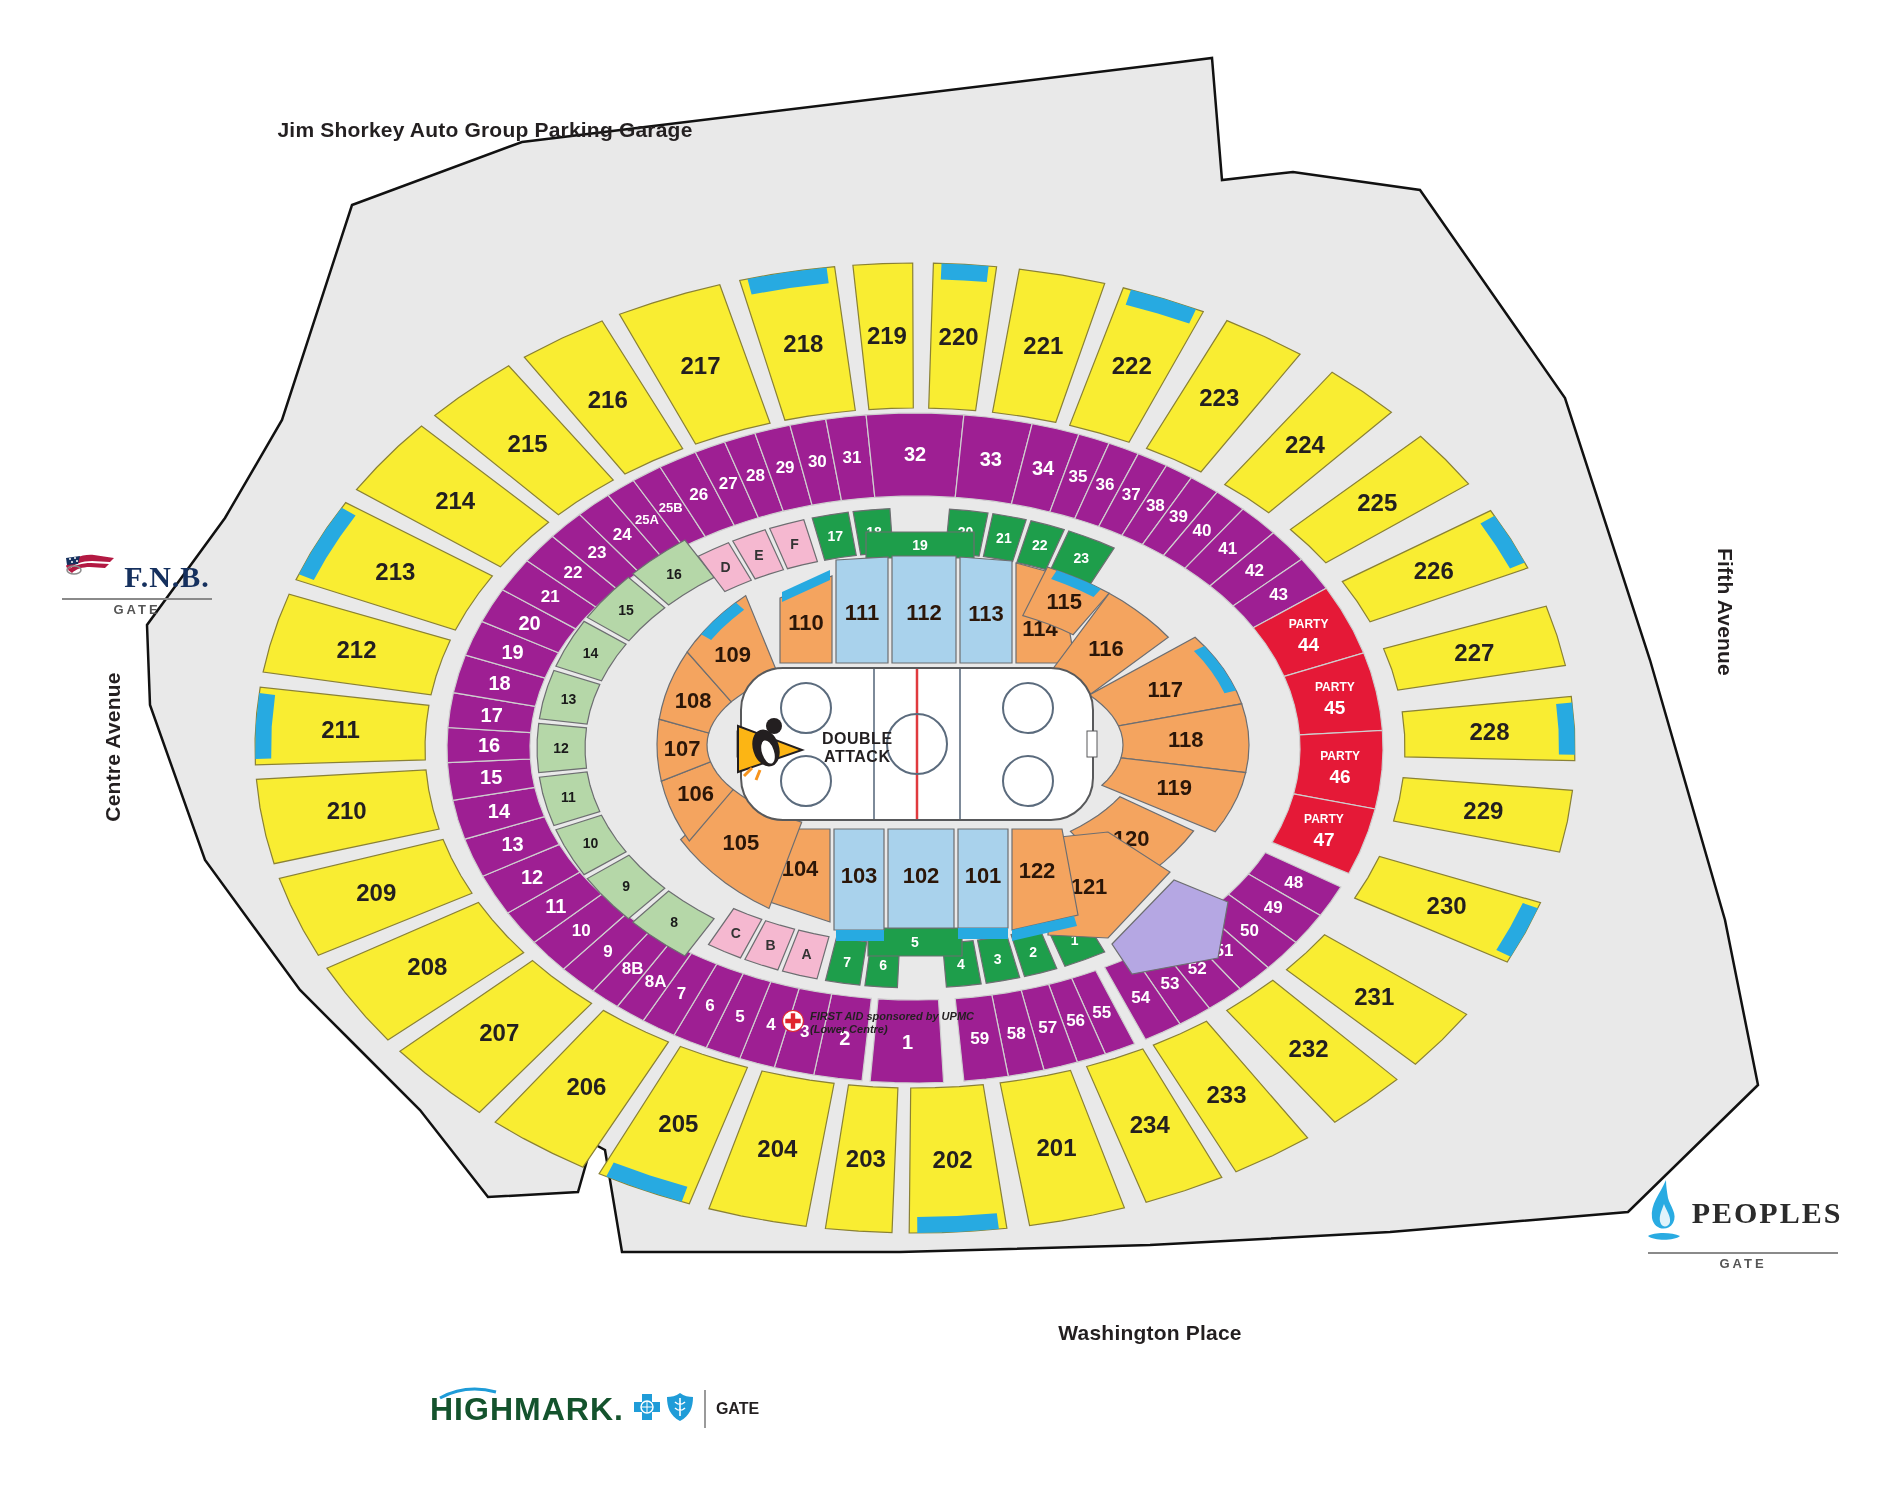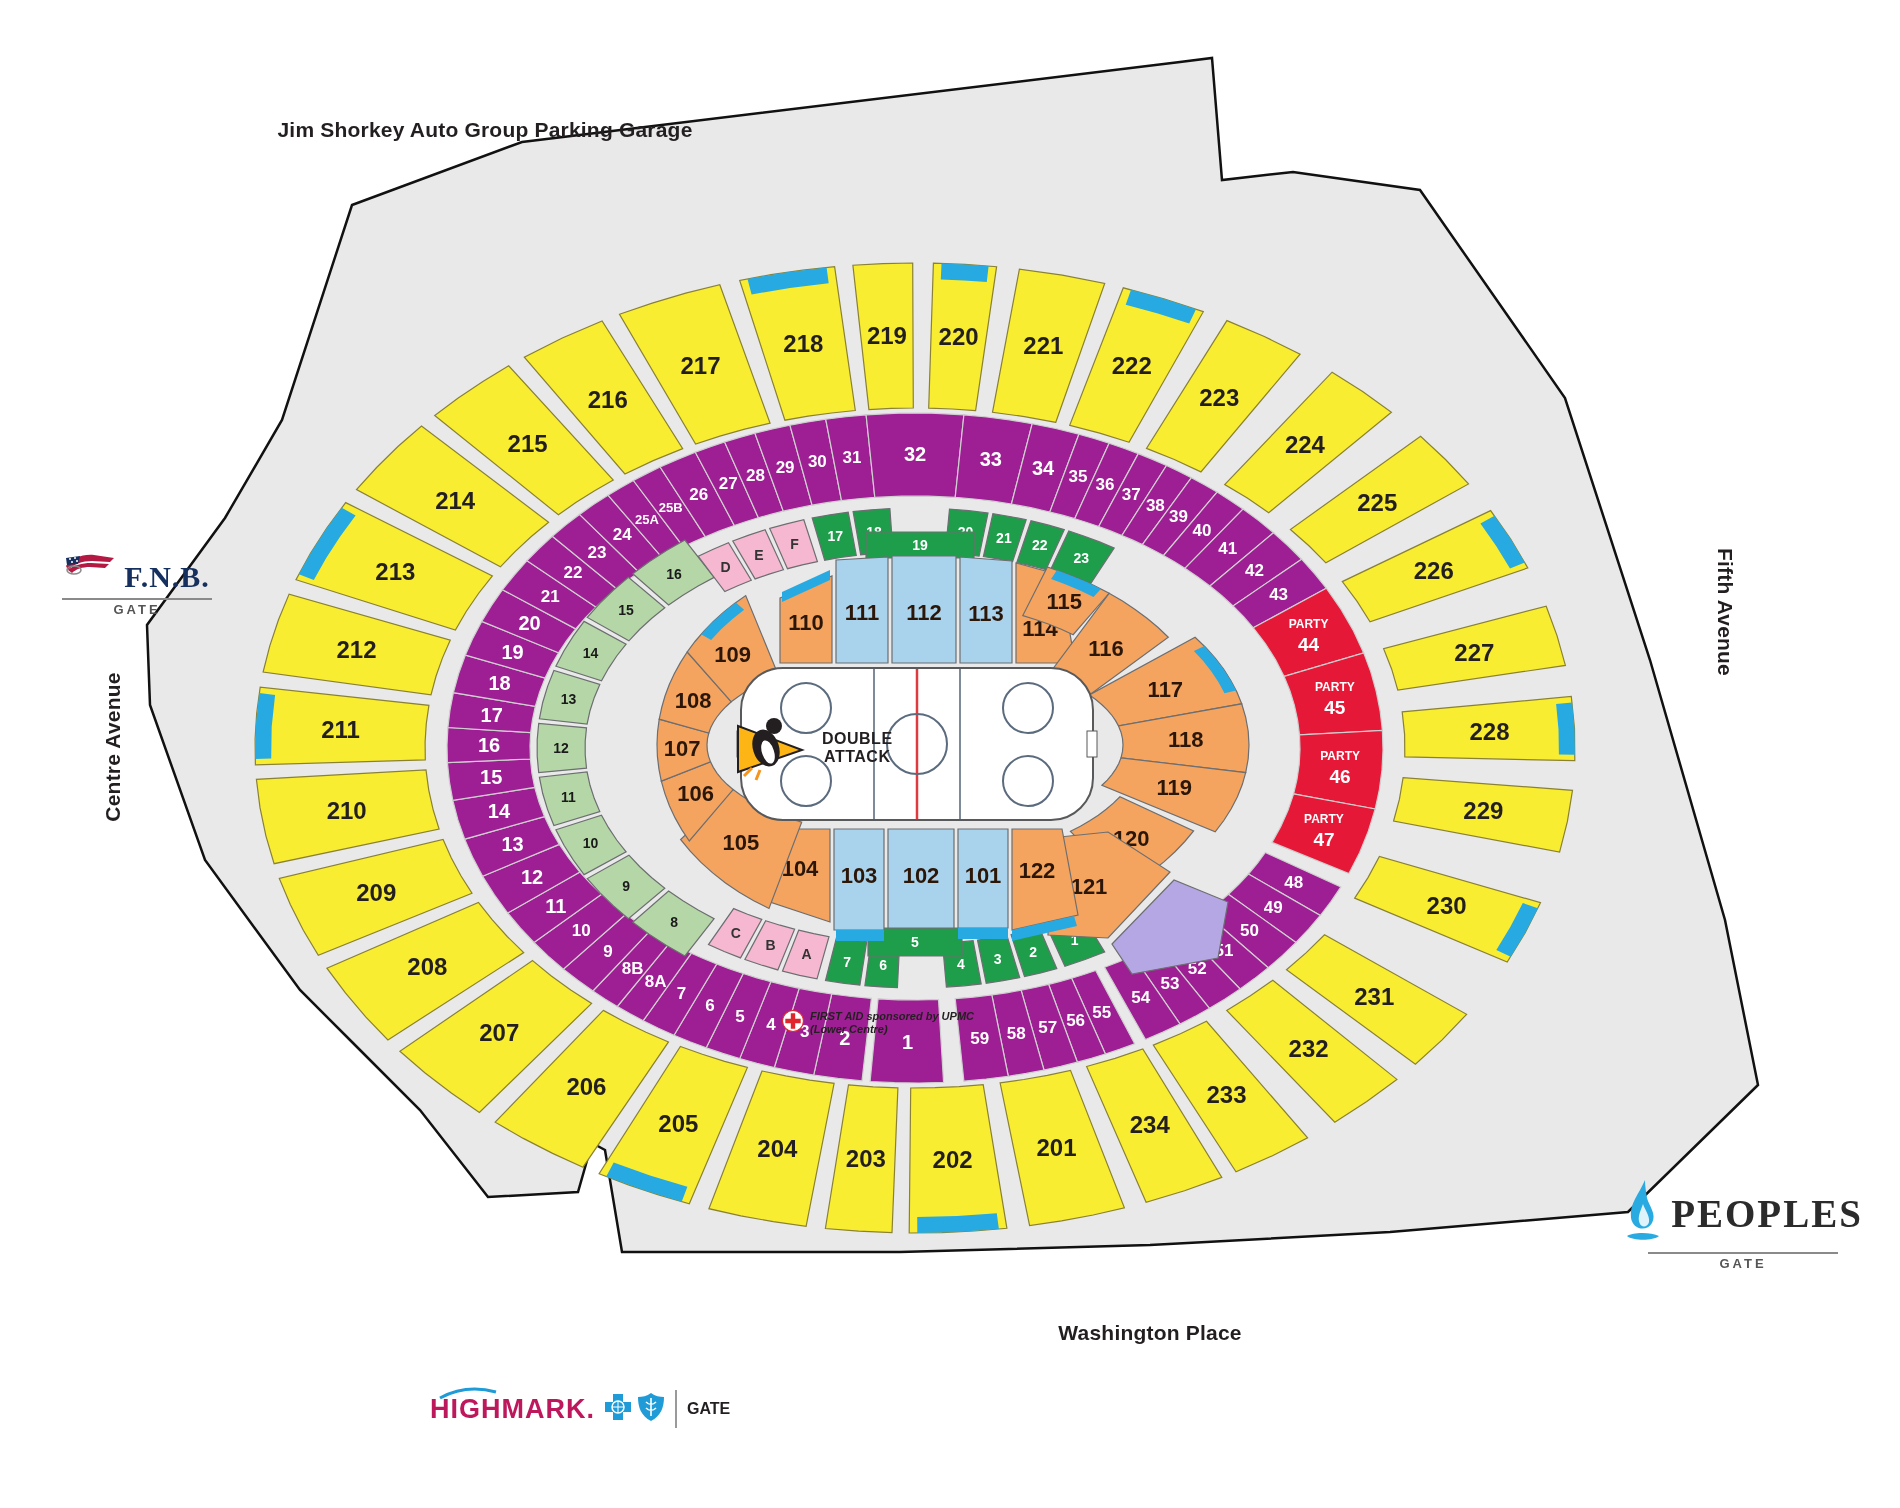--- a/index.html
+++ b/index.html
@@ -8,22 +8,22 @@
   #map-svg{position:absolute;left:0;top:0;}
   .ovl{position:absolute;color:#231f20;font-weight:700;}
   .street{font-size:21px;letter-spacing:.2px;white-space:nowrap;}
   .vert-left{transform:rotate(-90deg);transform-origin:center;}
   .vert-right{transform:rotate(90deg);transform-origin:center;}
   .gate{display:flex;flex-direction:column;align-items:center;}
   .gate .brandrow{display:flex;align-items:center;gap:8px;}
   .gate .rule{height:2px;background:#8a8a8a;width:100%;margin:4px 0 2px;}
   .gate .gate-word{font-size:13px;color:#555;font-weight:700;letter-spacing:3px;}
   #fnb-brand{font-family:"Liberation Serif","DejaVu Serif",serif;font-size:30px;color:#15305e;font-weight:700;letter-spacing:1px;margin-top:24px;}
-  #peoples-brand{font-family:"Liberation Serif","DejaVu Serif",serif;font-size:39px;color:#2b2b2b;letter-spacing:2px;font-weight:700;}
-  #highmark-brand{font-size:27px;color:#be185d;font-weight:700;letter-spacing:1px;}
+  #peoples-brand{font-family:"Liberation Serif","DejaVu Serif",serif;font-size:30px;color:#2b2b2b;letter-spacing:2px;font-weight:700;}
+  #highmark-brand{font-size:32px;color:#14532d;font-weight:700;letter-spacing:1px;}
   #highmark-gate .divider{width:2px;height:38px;background:#9a9a9a;margin:0 10px;}
   #highmark-gate{flex-direction:row;display:flex;align-items:center;}
   #first-aid{display:flex;gap:6px;align-items:flex-start;}
   #first-aid .fa-text{font-size:11px;line-height:13px;font-weight:700;color:#231f20;white-space:nowrap;font-style:italic;}
   #rink-promo{font-size:16px;line-height:18px;letter-spacing:.5px;text-align:center;color:#231f20;}
 </style>
 </head>
 <body>
 
 <div id="stage">

